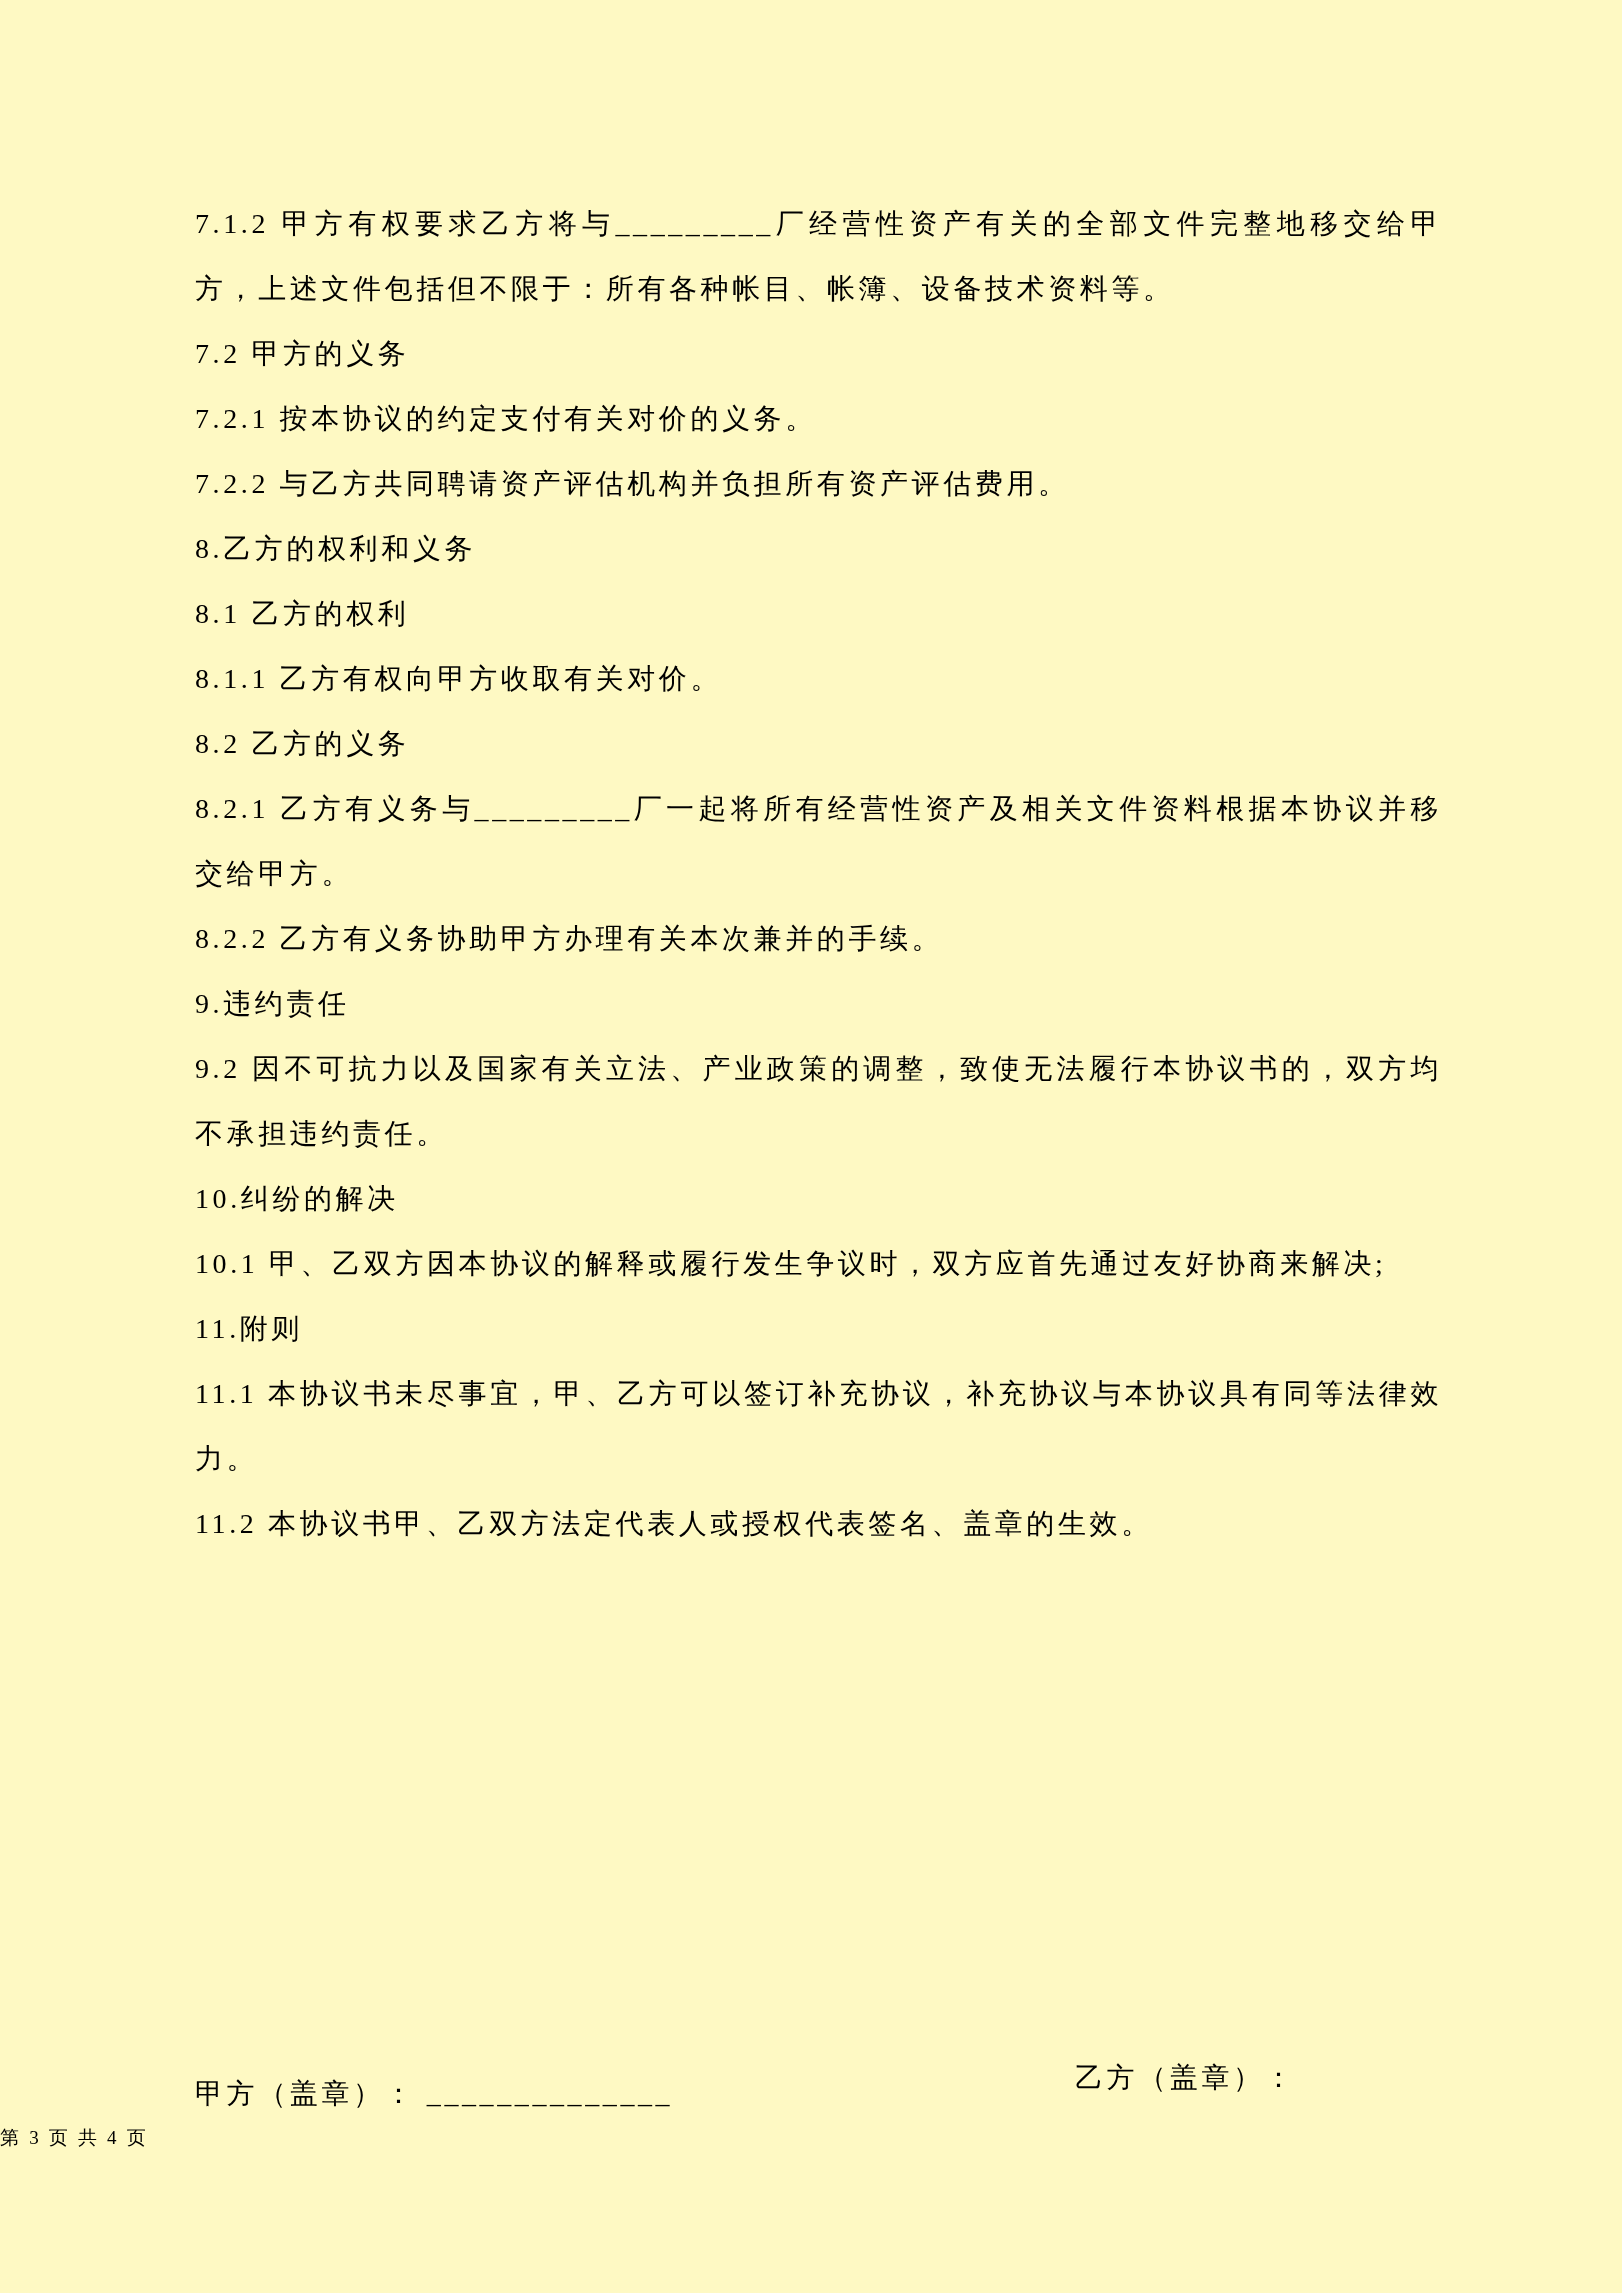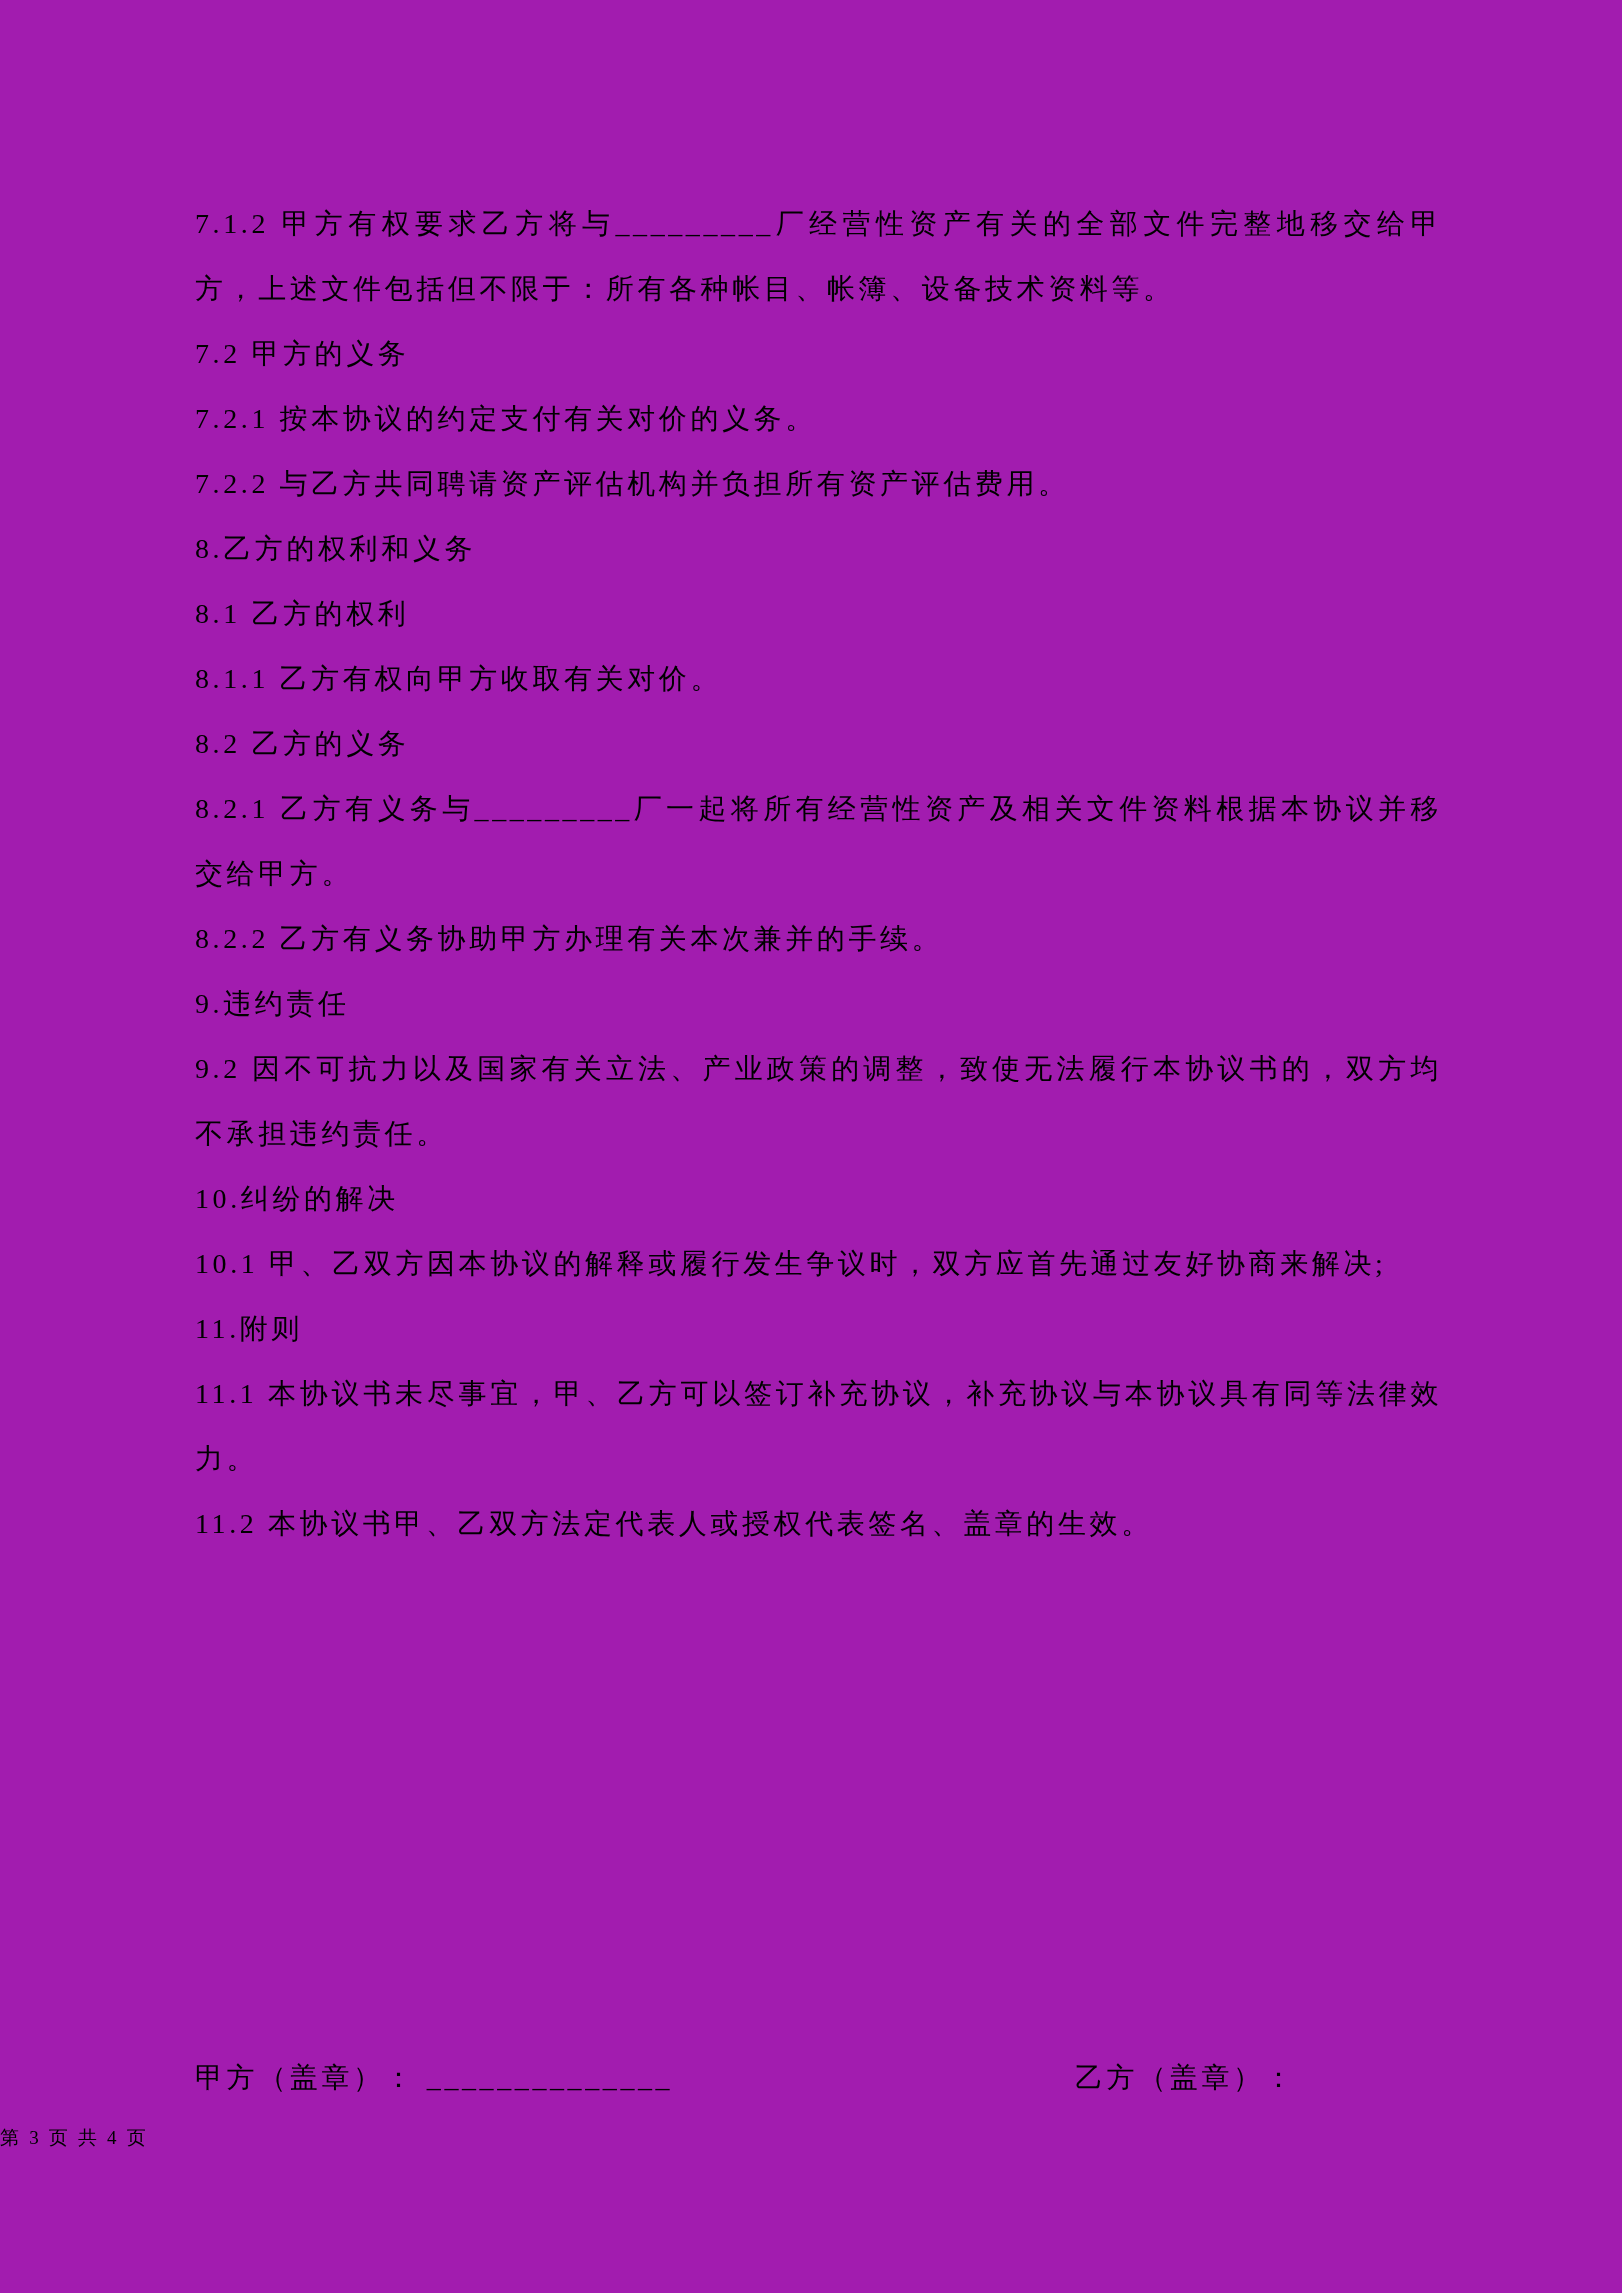--- a/index.html
+++ b/index.html
@@ -4,21 +4,21 @@
 <style>
   html, body {
     margin: 0;
     padding: 0;
     background: #ffffff;
   }
   .page {
     position: relative;
     width: 1623px;
     height: 2294px;
-    background: #a21caf;
+    background: #fef9c3;
     color: #000000;
     font-family: "Liberation Serif", "DejaVu Serif", serif;
     overflow: hidden;
   }
   .doc-body {
     position: absolute;
     left: 195px;
     top: 191px;
     width: 1247px;
   }
@@ -39,21 +39,21 @@
     left: 195px;
     width: 1247px;
     font-size: 28px;
     line-height: 65px;
     letter-spacing: 3.6px;
     white-space: nowrap;
   }
   .party-a {
     position: absolute;
     left: 0;
-    top: 0;
+    top: 16px;
   }
   .party-b {
     position: absolute;
     left: 880px;
     top: 0;
   }
   .page-footer {
     position: absolute;
     top: 2124px;
     left: 0;

